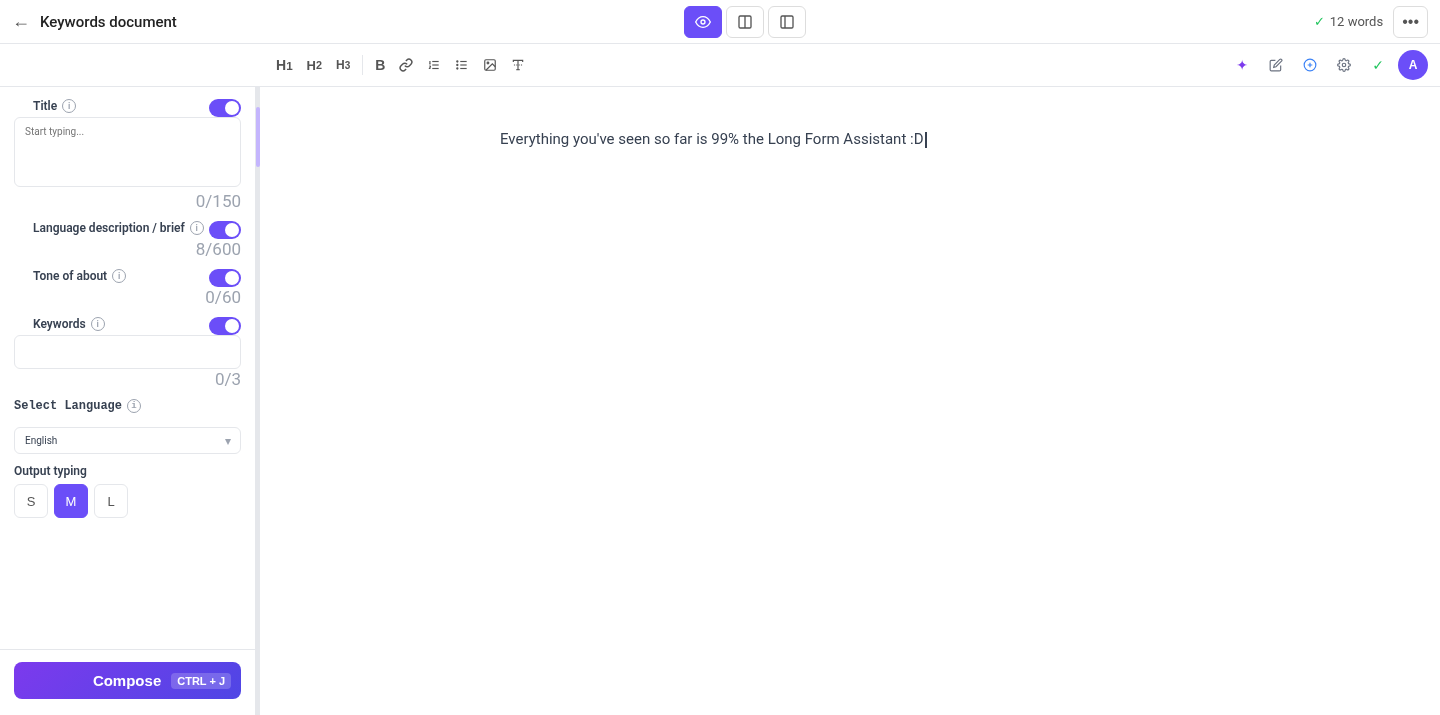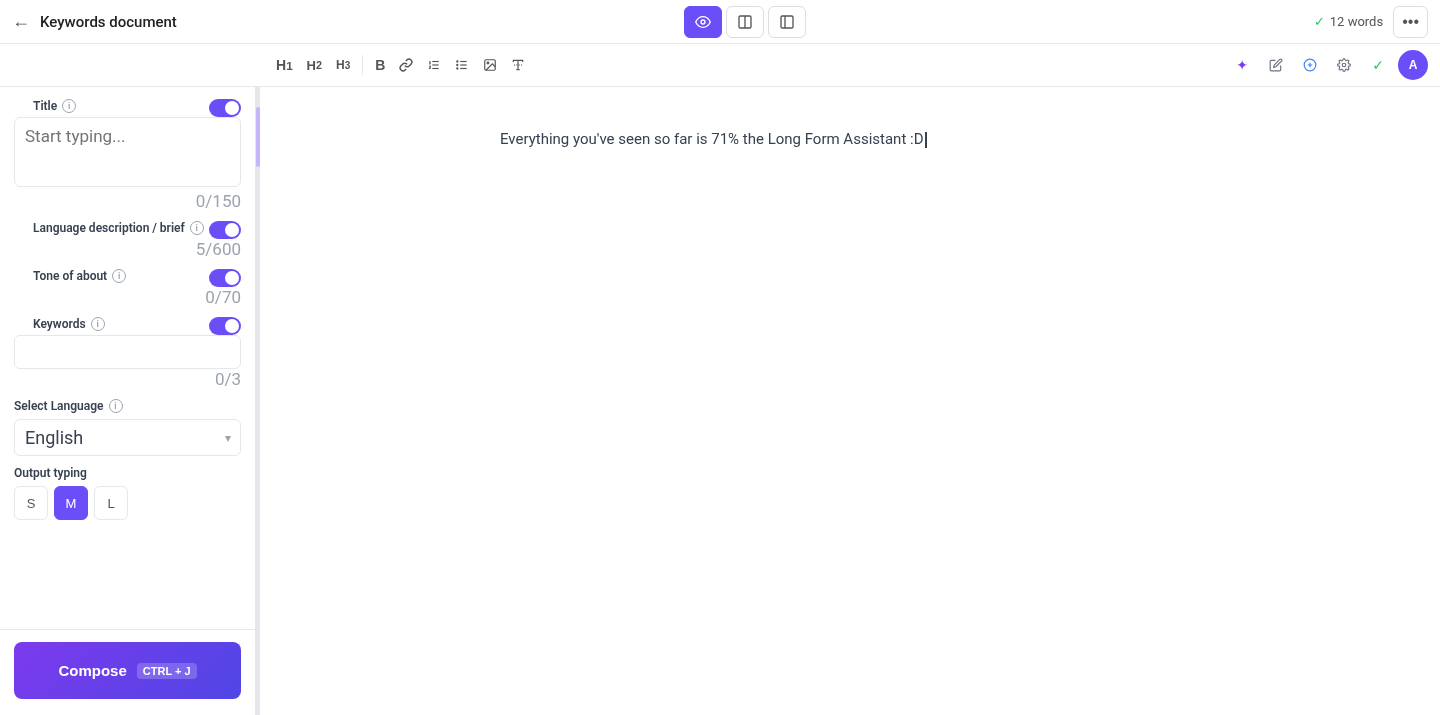--- a/index.html
+++ b/index.html
@@ -64,51 +64,51 @@
       width: 32px; height: 18px; background: #6b4ef8; border-radius: 9px;
       position: relative; cursor: pointer; flex-shrink: 0;
     }
     .toggle::after {
       content: ''; position: absolute; width: 14px; height: 14px;
       background: white; border-radius: 50%; top: 2px; right: 2px;
       transition: right 0.2s;
     }
     .text-input {
       width: 100%; border: 1px solid #e5e7eb; border-radius: 6px;
-      padding: 8px 10px; font-size: 17px; color: #a16207; resize: none;
+      padding: 8px 10px; font-size: 10px; color: #a16207; resize: none;
       outline: none; font-family: inherit; background: #fff;
     }
     .text-input.textarea { height: 70px; }
     .char-count { font-size: 17px; color: #9ca3af; text-align: right; }
     .keywords-input { height: 34px; }
 
     
     .lang-select {
       width: 100%; border: 1px solid #e5e7eb; border-radius: 6px;
-      padding: 7px 10px; font-size: 18px; color: #374151;
+      padding: 7px 10px; font-size: 10px; color: #374151;
       appearance: none; background: #fff; cursor: pointer; outline: none;
       font-family: inherit;
     }
     .dropdown-wrapper { position: relative; }
     .dropdown-arrow { position: absolute; right: 10px; top: 50%; transform: translateY(-50%); color: #9ca3af; pointer-events: none; font-size: 12px; }
 
     
     .output-length-label { font-size: 12px; color: #374151; font-weight: 600; margin-bottom: 6px; }
     .size-buttons { display: flex; gap: 6px; }
     .size-btn {
       width: 34px; height: 34px; border-radius: 6px; border: 1px solid #e5e7eb;
       background: none; cursor: pointer; font-size: 13px; font-weight: 500;
       color: #555;
     }
     .size-btn.active { background: #6b4ef8; border-color: #6b4ef8; color: #fff; }
     .compose-btn {
-      width: 100%; padding: 20px; border-radius: 8px;
+      width: 100%; padding: 10px; border-radius: 8px;
       background: linear-gradient(135deg, #7c3aed, #4f46e5);
       border: none; color: #fff; font-size: 15px; font-weight: 600;
-      cursor: pointer; display: flex; align-items: center; justify-content: center; gap: 10px;
+      cursor: pointer; display: flex; align-items: center; justify-content: flex-end; gap: 10px;
     }
     .compose-shortcut {
       background: rgba(255,255,255,0.2); border-radius: 4px;
       padding: 2px 6px; font-size: 11px; font-weight: 700;
     }
 
     
     .scroll-track {
       width: 4px; background: #e5e7eb; flex-shrink: 0;
       position: relative;
@@ -266,48 +266,48 @@
     </div>
 
     <div>
       <div class="section-header">
         <div class="sidebar-section-label">
           <span>Language description / brief</span>
           <span class="info-icon">i</span>
         </div>
         <div class="toggle"></div>
       </div>
-      <div class="char-count">5/600</div>
+      <div class="char-count">8/600</div>
     </div>
 
     <div>
       <div class="section-header">
         <div class="sidebar-section-label">
           <span>Tone of about</span>
           <span class="info-icon">i</span>
         </div>
         <div class="toggle"></div>
       </div>
-      <div class="char-count">0/70</div>
+      <div class="char-count">0/60</div>
     </div>
 
     <div>
       <div class="section-header">
         <div class="sidebar-section-label">
           <span>Keywords</span>
           <span class="info-icon">i</span>
         </div>
         <div class="toggle"></div>
       </div>
       <input type="text" class="text-input keywords-input" style="">
       <div class="char-count">0/3</div>
     </div>
 
     <div>
-      <div class="sidebar-section-label" style="margin-bottom:6px;">
+      <div class="sidebar-section-label" style="margin-bottom:14px;font-family:Liberation Mono, monospace;">
         <span>Select Language</span>
         <span class="info-icon">i</span>
       </div>
       <div class="dropdown-wrapper">
         <select class="lang-select">
           <option>English</option>
           <option>Spanish</option>
           <option>French</option>
           <option>German</option>
           <option>Italian</option>
@@ -328,21 +328,21 @@
     <div style="flex:1"></div>
   </div>
 
   <div class="scroll-track">
     <div class="scroll-thumb"></div>
   </div>
 
   <div class="editor-area">
     <div class="editor-content">
       <div class="editor-text" contenteditable="true" style="">
-        <span>Everything you've seen so far is 71% the Long Form Assistant :D</span><span class="cursor"></span>
+        <span>Everything you've seen so far is 99% the Long Form Assistant :D</span><span class="cursor"></span>
       </div>
     </div>
   </div>
 </div>
 
 <style>
   .sidebar-footer { position: absolute; bottom: 0; left: 0; width: 256px; padding: 12px 14px 16px; background: #fff; border-top: 1px solid #e5e7eb; border-right: 1px solid #e5e7eb; }
   .main { position: relative; }
   .sidebar { padding-bottom: 80px; }
 </style>

